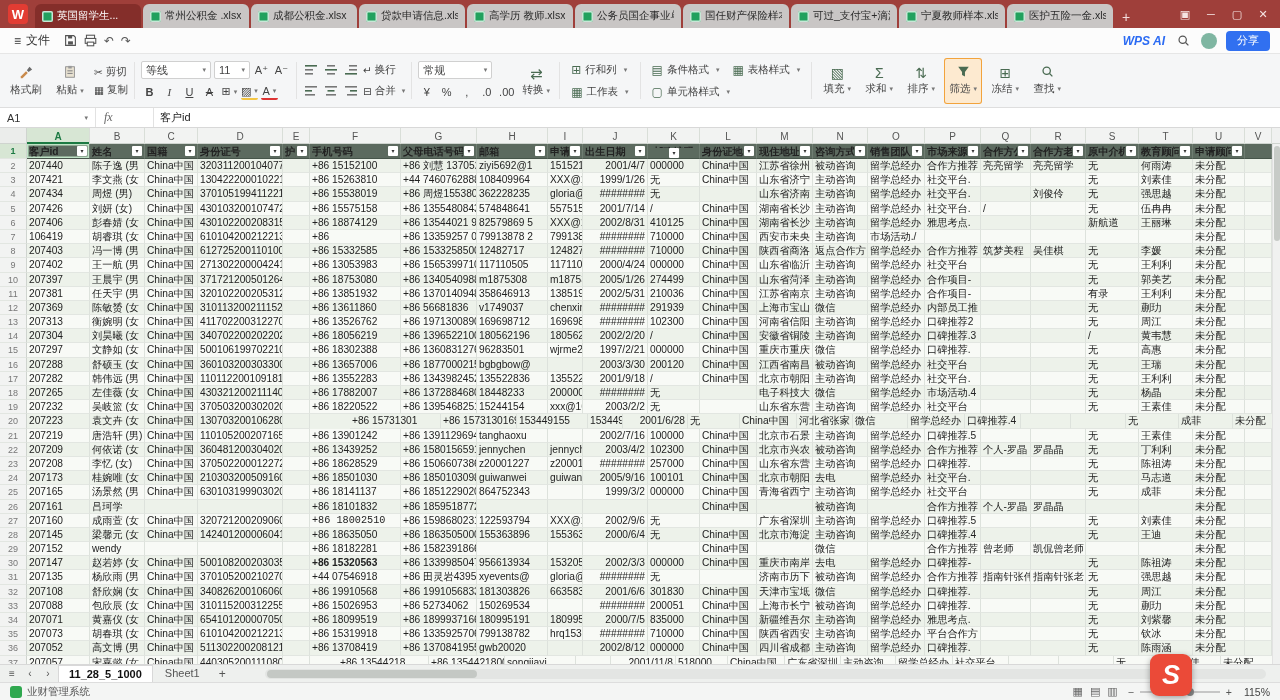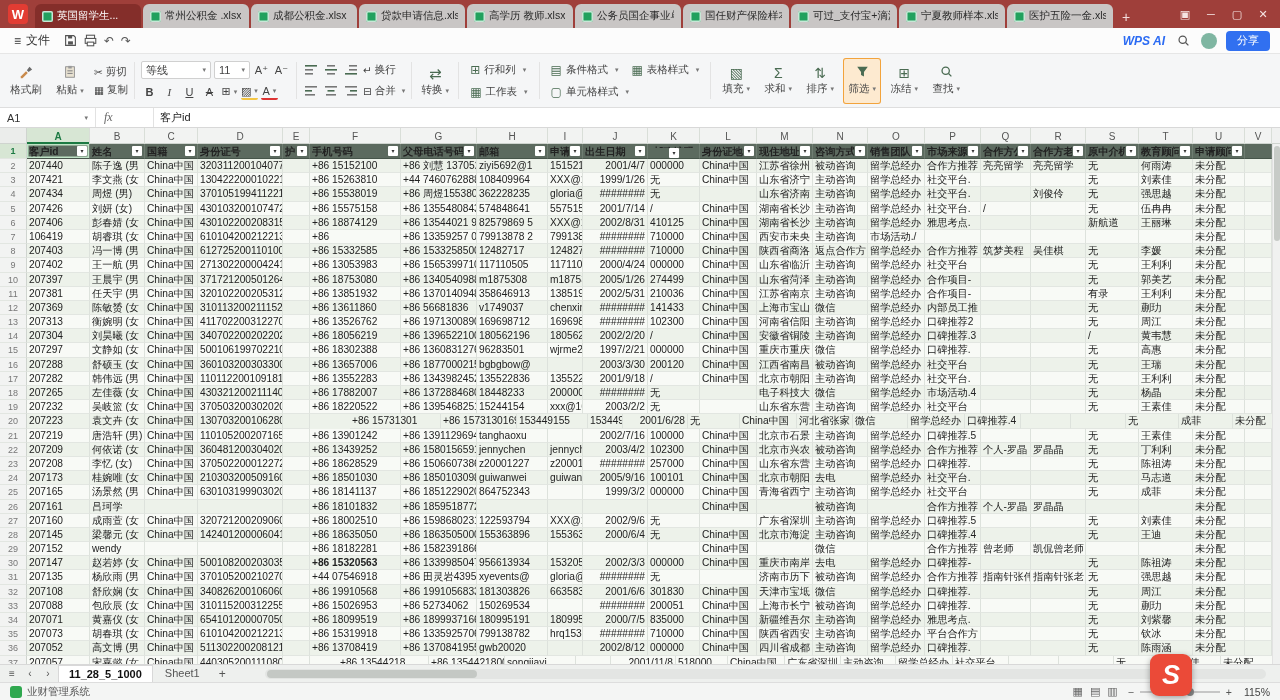--- a/index.html
+++ b/index.html
@@ -334,20 +334,35 @@
           </span>
         <span class="minibtn">
             <span>⊟</span>
             <span>合并</span>
             <span class="dd">▾</span>
           </span>
       </div>
     </div>
     <div class="vsep"></div>
 
+    <div class="smallstack">
+      <div class="srow">
+        <div class="combo" style="width:74px">
+            <span>常规</span>
+            <span class="dd">▾</span>
+          </div>
+      </div>
+      <div class="srow">
+        <span class="tbtn">¥</span>
+        <span class="tbtn">%</span>
+        <span class="tbtn">,</span>
+        <span class="tbtn">.0</span>
+        <span class="tbtn">.00</span>
+      </div>
+    </div>
     <div class="bigbtn" style="width:34px">
       <span class="bicon">⇄</span>
       <span class="blabel"><span>转换</span><span class="dd">▾</span></span>
     </div>
     <div class="vsep"></div>
 
     <div class="smallstack">
       <span class="wbtn">
           <span class="wicon">⊞</span>
           <span>行和列</span>
@@ -824,21 +839,21 @@
           <div class="cell" style="width: 63px;">207369</div>
           <div class="cell" style="width: 55px;">陈敏赟 (女</div>
           <div class="cell" style="width: 53px;">China中国</div>
           <div class="cell" style="width: 85px;">310113200211152925</div>
           <div class="cell" style="width: 27px;"></div>
           <div class="cell" style="width: 91px;">+86 13611860</div>
           <div class="cell" style="width: 76px;">+86 56681836</div>
           <div class="cell" style="width: 71px;">v1749037</div>
           <div class="cell" style="width: 35px;">chenxinyur</div>
           <div class="cell ra" style="width: 65px;">########</div>
-          <div class="cell" style="width: 52px;">141433</div>
+          <div class="cell" style="width: 52px;">291939</div>
           <div class="cell" style="width: 57px;">China中国</div>
           <div class="cell" style="width: 56px;">上海市宝山</div>
           <div class="cell" style="width: 55px;">微信</div>
           <div class="cell" style="width: 57px;">留学总经办</div>
           <div class="cell" style="width: 56px;">内部员工推</div>
           <div class="cell" style="width: 50px;"></div>
           <div class="cell" style="width: 55px;"></div>
           <div class="cell" style="width: 53px;">无</div>
           <div class="cell" style="width: 54px;">蒯玏</div>
           <div class="cell" style="width: 52px;">未分配</div>
@@ -1194,21 +1209,21 @@
           <div class="cell" style="width: 52px;">未分配</div>
           <div class="cell" style="width: 27px;"></div>
         </div>
         <div class="grow odd">
           <div class="rownum">27</div>
           <div class="cell" style="width: 63px;">207160</div>
           <div class="cell" style="width: 55px;">成雨萱 (女</div>
           <div class="cell" style="width: 53px;">China中国</div>
           <div class="cell" style="width: 85px;">320721200209060081</div>
           <div class="cell" style="width: 27px;"></div>
-          <div class="cell" style="width: 91px;">+86 18002510</div>
+          <div class="cell" style="width: 91px; font-family: Liberation Mono, monospace;">+86 18002510</div>
           <div class="cell" style="width: 76px;">+86 1598680231</div>
           <div class="cell" style="width: 71px;">122593794</div>
           <div class="cell" style="width: 35px;">XXX@163.</div>
           <div class="cell ra" style="width: 65px;">2002/9/6</div>
           <div class="cell" style="width: 52px;">无</div>
           <div class="cell" style="width: 57px;"></div>
           <div class="cell" style="width: 56px;">广东省深圳</div>
           <div class="cell" style="width: 55px;">主动咨询</div>
           <div class="cell" style="width: 57px;">留学总经办</div>
           <div class="cell" style="width: 56px;">口碑推荐.5</div>

